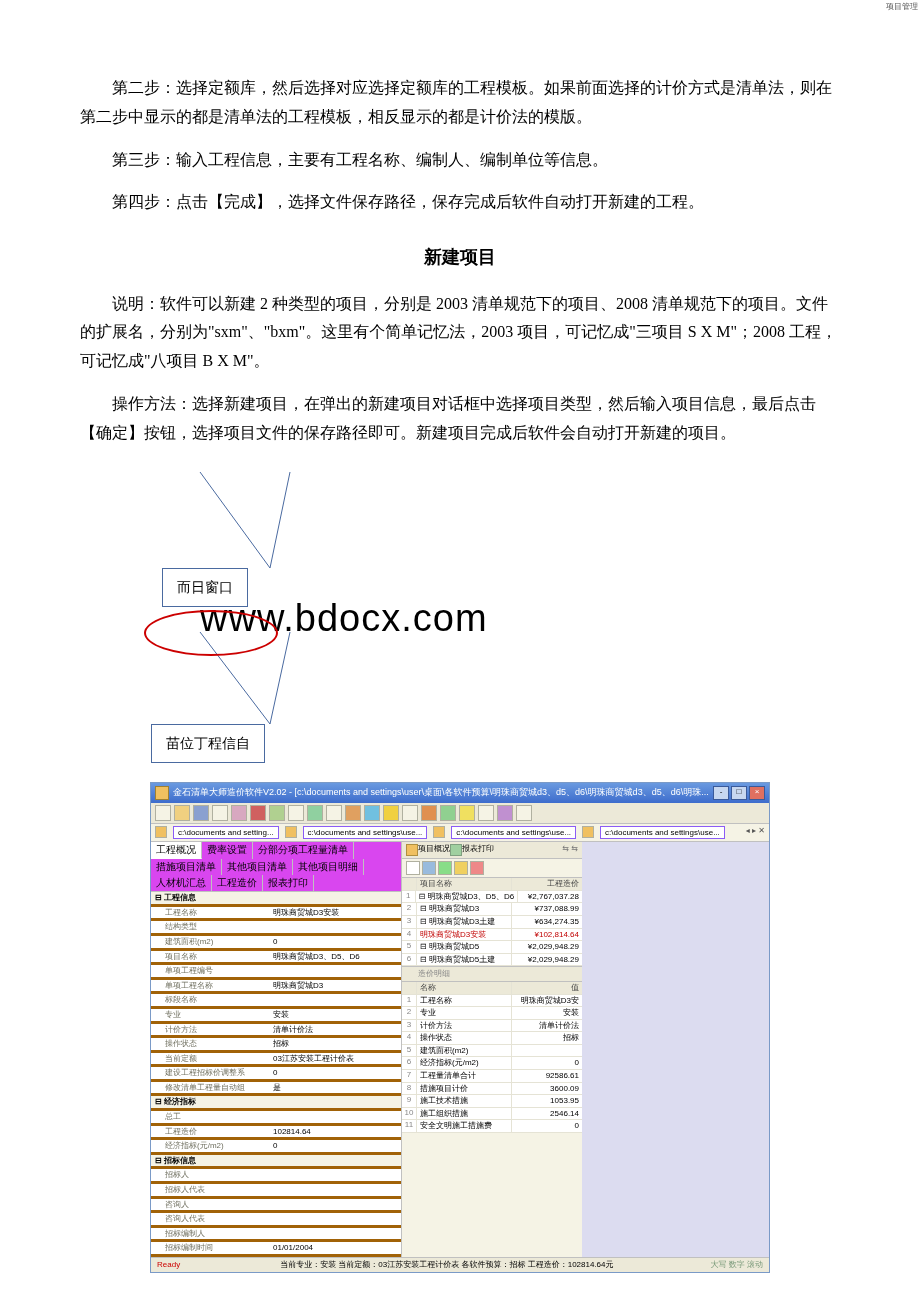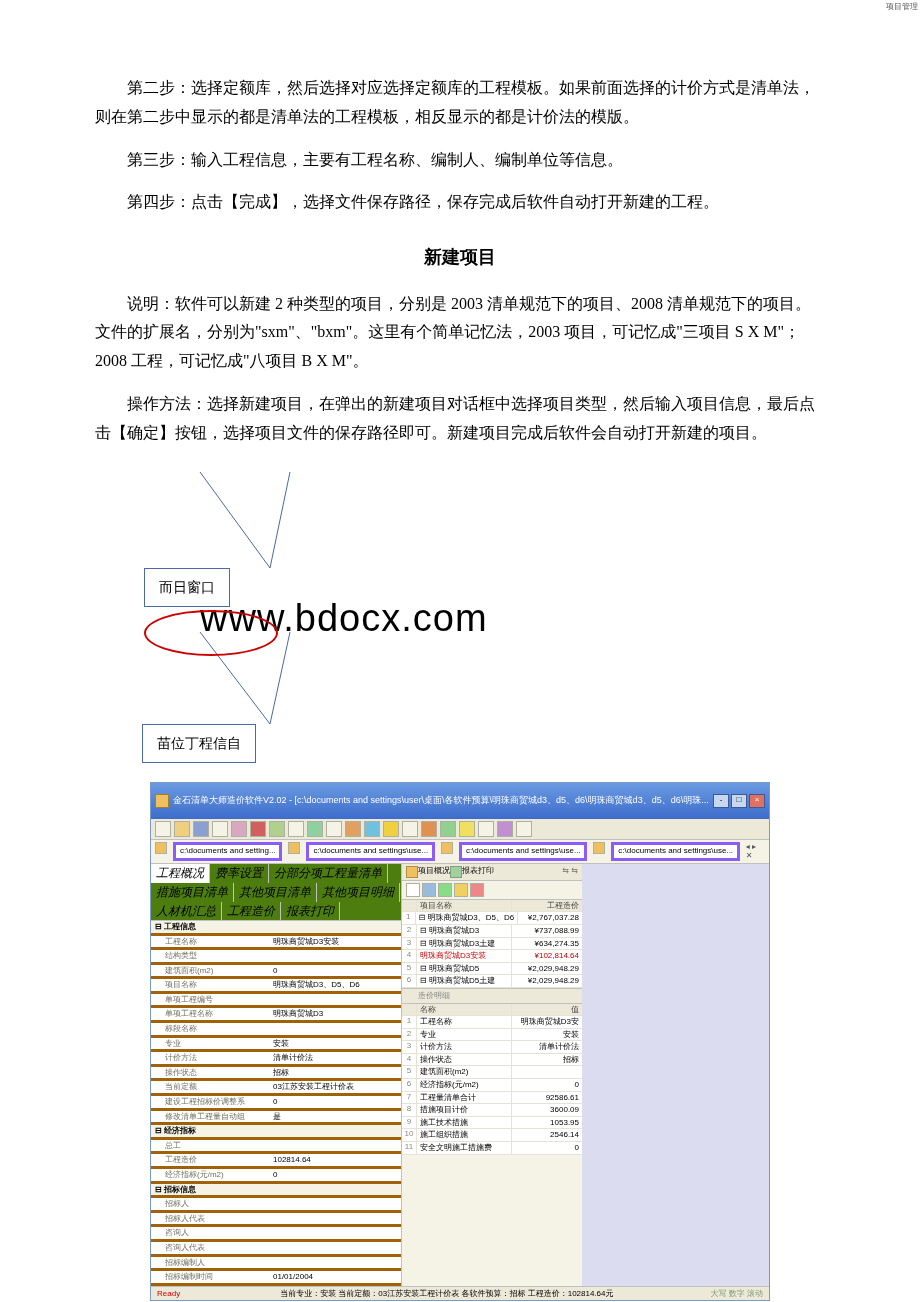--- a/index.html
+++ b/index.html
@@ -6,21 +6,21 @@
       font-family: "SimSun", "宋体", serif;
       background: #ffffff;
       margin: 0;
       padding: 60px 80px;
       width: 760px;
       font-size: 16px;
       line-height: 1.8;
       color: #000;
     }
     .paragraph {
-      margin: 14px 15px;
+      margin: 14px 0;
       text-indent: 2em;
     }
     .heading {
       text-align: center;
       font-weight: bold;
       font-size: 18px;
       margin: 24px 0 16px;
     }
     .diagram-area {
       margin: 24px 0 20px 60px;
@@ -29,22 +29,22 @@
     }
     .leader-box {
       position: absolute;
       border: 1px solid #4a6aa0;
       background: #fff;
       font-size: 14px;
       padding: 6px 14px;
       color: #000;
       font-family: "SimSun", serif;
     }
-    .leader-box.b1 { left: 4px; top: 96px; }
-    .leader-box.b2 { left: 2px; top: 252px; }
+    .leader-box.b1 { left: 22px; top: 96px; }
+    .leader-box.b2 { left: 11px; top: 252px; }
     .leader-svg {
       position: absolute;
       left: 0; top: 0;
       width: 100%; height: 100%;
       overflow: visible;
     }
     .ellipse {
       position: absolute;
       left: 4px;
       top: 138px;
@@ -75,21 +75,21 @@
       font-family: "SimSun", "Tahoma", sans-serif;
       font-size: 9px;
       line-height: 1.2;
       color: #000;
     }
     .app .titlebar {
       background: linear-gradient(#6a9ae0, #3d6ccc);
       color: #fff;
       display: flex;
       align-items: center;
-      padding: 11px 4px;
+      padding: 3px 4px;
       font-size: 9px;
     }
     .titlebar .title-text { flex: 1; white-space: nowrap; overflow: hidden; }
     .win-btn {
       width: 14px; height: 12px;
       background: #c7d7f0;
       border: 1px solid #3a5a9a;
       margin-left: 2px;
       text-align: center;
       line-height: 10px;
@@ -120,41 +120,40 @@
     }
     .doc-tabs {
       background: #f5f3e5;
       padding: 2px 4px;
       border-bottom: 1px solid #c0c0c0;
       display: flex;
       gap: 6px;
       font-size: 8px;
     }
     .doc-tab {
-      border: 3px solid #8b5cf6;
+      border: 1px solid #8b5cf6;
       padding: 1px 4px;
       background: #fff;
       white-space: nowrap;
       overflow: hidden;
     }
     .main-row { display: flex; align-items: stretch; }
     .left-pane {
       width: 250px;
       background: #f5f3e5;
       border-right: 1px solid #c0c0c0;
       display: flex;
       flex-direction: column;
     }
     .nav-tabs {
       display: flex;
       flex-wrap: wrap;
-      font-size: 12px;
-      background: #4d7c0f;
+      font-size: 10px;
+      background: #d946ef;
       border-bottom: 1px solid #c0c0c0;
-      font-style: italic;
     }
     .nav-tab {
       padding: 2px 5px;
       border-right: 1px solid #c0c0c0;
       white-space: nowrap;
     }
     .nav-tab.active { background: #fff; border-bottom: 1px solid #fff; }
     .prop-grid {
       flex: 1;
       background: #fff;

